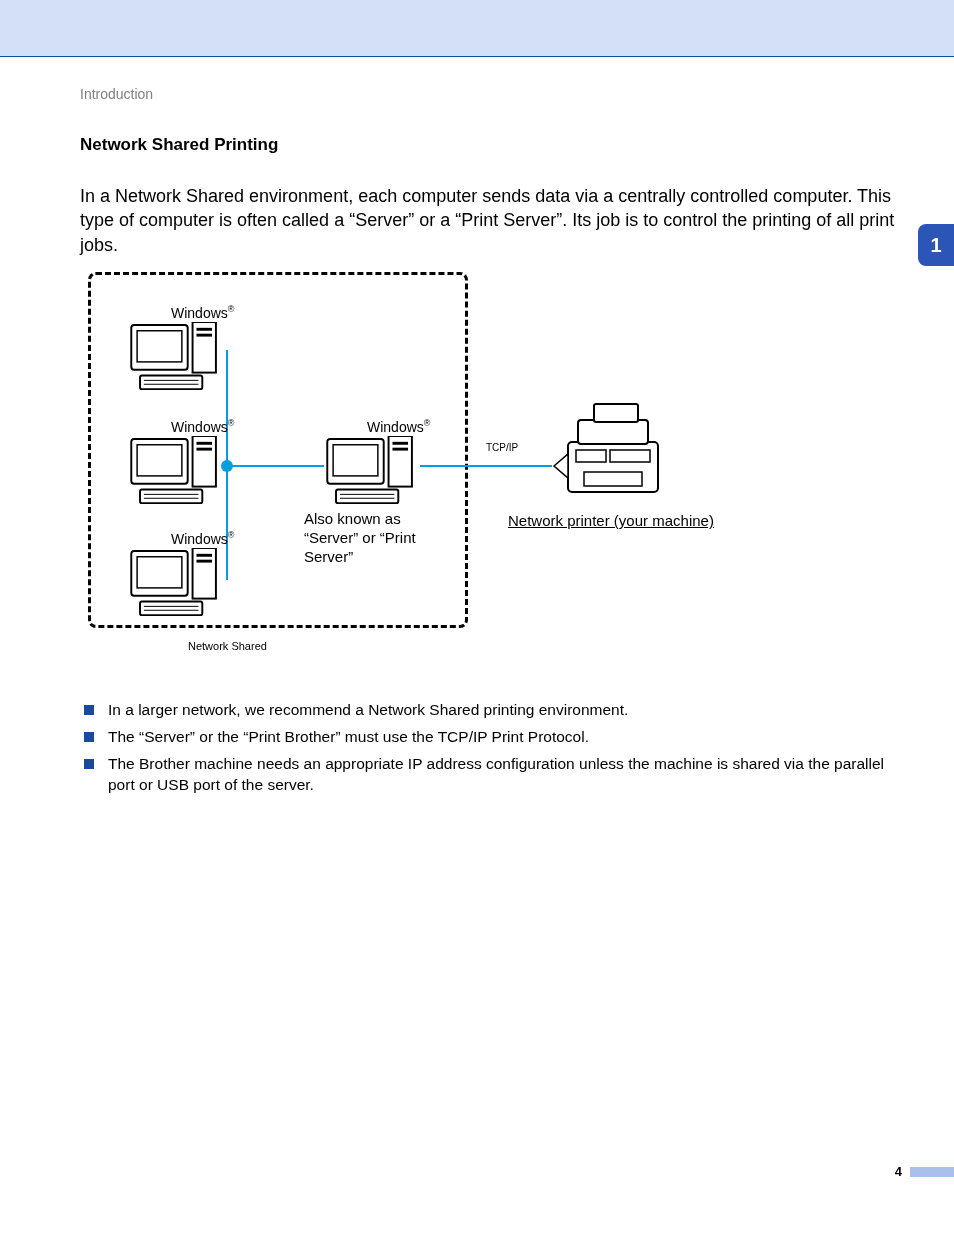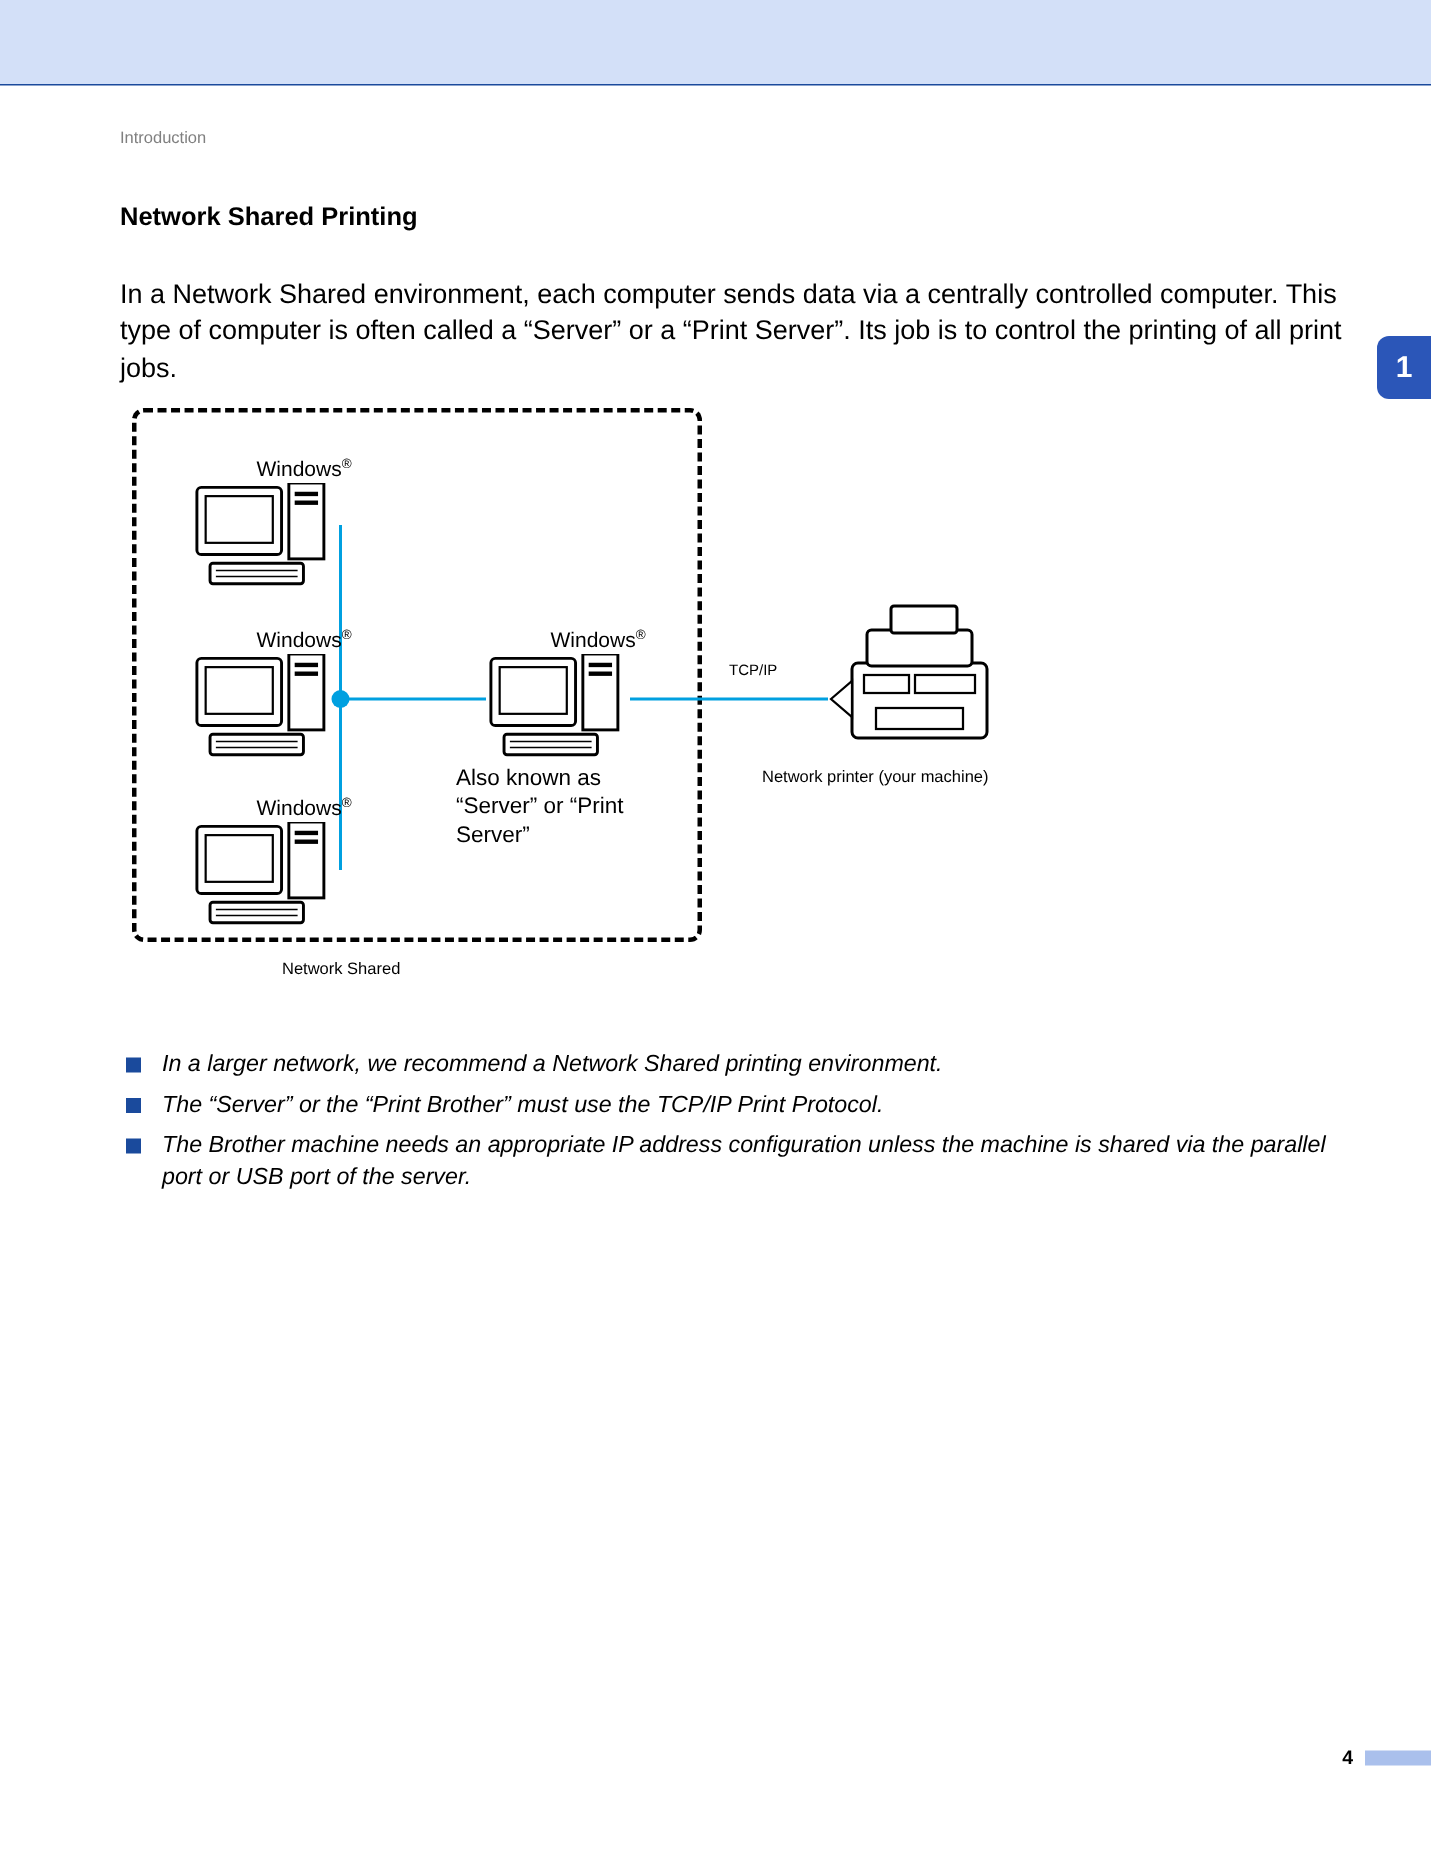--- a/index.html
+++ b/index.html
@@ -18,21 +18,21 @@
   }
   .divider-line {
     width: 100%;
     height: 1px;
     background: #1a4a9c;
   }
   .breadcrumb {
     position: absolute;
     top: 86px;
     left: 80px;
-    font-size: 11px;
+    font-size: 14px;
     color: #808080;
   }
   .section-title {
     position: absolute;
     top: 135px;
     left: 80px;
     font-size: 17px;
     font-weight: bold;
   }
   .intro-para {
@@ -106,21 +106,22 @@
   .tcpip-label {
     position: absolute;
     left: 398px;
     top: 170px;
     font-size: 10px;
   }
   .printer-caption {
     position: absolute;
     left: 420px;
     top: 240px;
-    font-size: 11px;
+    font-size: 15px;
+    text-decoration: underline;
   }
 
   
   .wire {
     position: absolute;
     background: #00a0e0;
   }
   .hub {
     position: absolute;
     width: 12px;
@@ -144,21 +145,20 @@
     left: 80px;
     right: 40px;
   }
   .bullets li {
     list-style: none;
     position: relative;
     padding-left: 28px;
     font-size: 15.5px;
     line-height: 1.35;
     margin-bottom: 6px;
-    font-style: italic;
   }
   .bullets li::before {
     content: "";
     position: absolute;
     left: 4px;
     top: 5px;
     width: 10px;
     height: 10px;
     background: #1a4a9c;
   }

